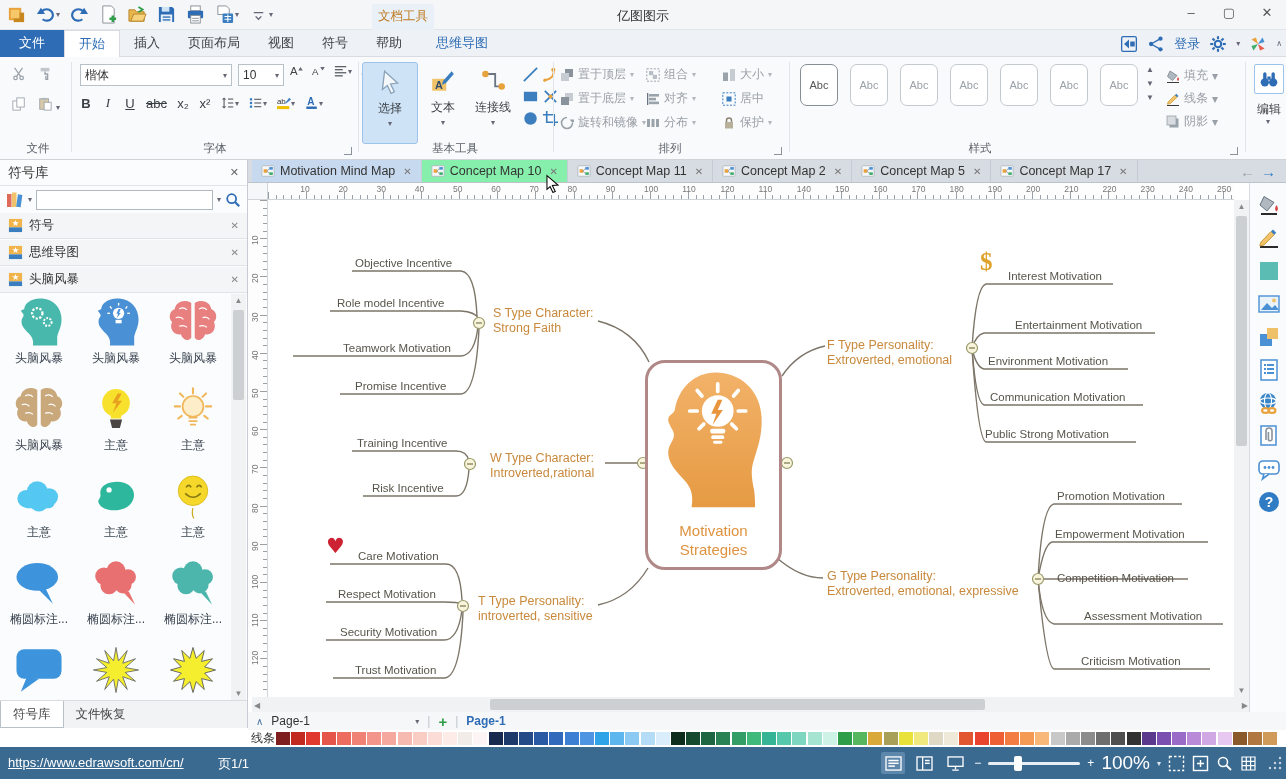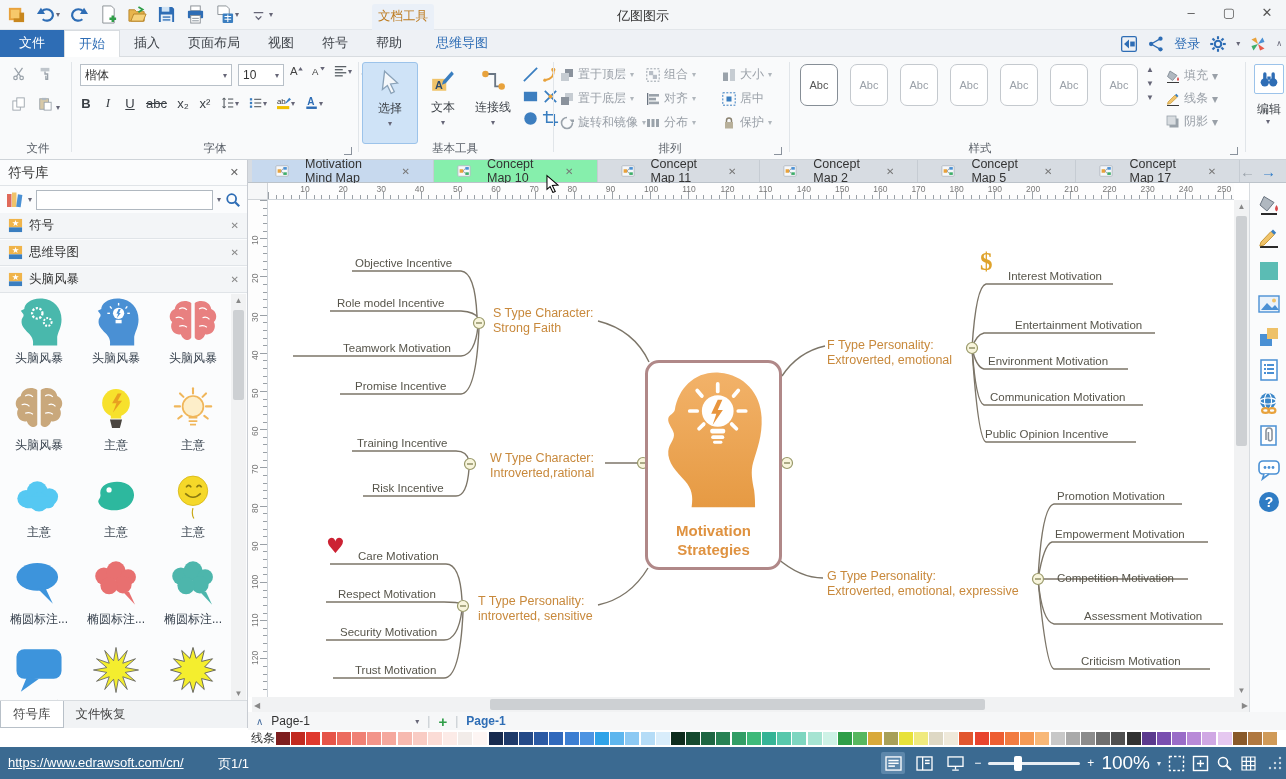--- a/index.html
+++ b/index.html
@@ -68,42 +68,42 @@
   #style-arrows{position:absolute;left:1146px;top:8px;display:flex;flex-direction:column;gap:5px;font-size:8px;color:#667;}
   .sgl-item{position:absolute;display:flex;align-items:center;gap:4px;cursor:pointer;font-size:12px;color:#9aa0a8;}
   .sgl-item svg{width:14px;height:14px;}
   
   #find-btn{position:absolute;left:1254px;top:7px;width:30px;height:30px;border:1px solid #9cc3ea;background:#fff;border-radius:2px;display:flex;align-items:center;justify-content:center;cursor:pointer;}
   #find-btn svg{width:20px;height:20px;}
   #edit-label{position:absolute;left:1250px;top:44px;width:38px;text-align:center;font-size:12px;color:#3a3f45;}
   #edit-arrow{position:absolute;left:1266px;top:60px;font-size:8px;color:#667;}
   
   #docbar{position:absolute;left:248px;top:160px;width:1038px;height:23px;background:#d7dce2;border-bottom:1px solid #bcc3ca;display:flex;align-items:stretch;padding-left:4px;}
-  .dtab{display:flex;align-items:center;gap:16px;padding:0 23px;font-size:12.5px;color:#333;border-right:1px solid #c6ccd3;cursor:pointer;}
+  .dtab{display:flex;align-items:center;gap:5px;padding:0 9px;font-size:12.5px;color:#333;border-right:1px solid #c6ccd3;cursor:pointer;}
   .dtab svg{width:14px;height:14px;}
   .dtab .dclose{font-size:10px;color:#777;margin-left:3px;}
   .dtab.active{background:#c7d9ee;}
   .dtab.hover{background:#86efac;}
   #dtab-nav{margin-left:auto;display:flex;align-items:center;gap:6px;padding-right:10px;font-size:15px;}
   
   #ruler-corner{position:absolute;left:248px;top:183px;width:20px;height:17px;background:#f6f7f8;border-right:1px solid #d0d4d8;border-bottom:1px solid #d0d4d8;}
   #hruler{position:absolute;left:268px;top:183px;width:966px;height:17px;background:#fdfdfd;border-bottom:1px solid #cfd4d9;overflow:hidden;}
   .htick{position:absolute;bottom:0;width:1px;background:#9aa0a6;}
   .hlab{position:absolute;top:1px;font-size:8.5px;color:#777;}
   #vruler{position:absolute;left:248px;top:200px;width:20px;height:497px;background:#fdfdfd;border-right:1px solid #cfd4d9;overflow:hidden;}
   .vtick{position:absolute;right:0;height:1px;background:#9aa0a6;}
   .vlab{position:absolute;left:2px;font-size:8.5px;color:#777;transform:rotate(-90deg);transform-origin:left top;}
   
   #canvas{position:absolute;left:268px;top:200px;width:966px;height:497px;background:#fff;overflow:hidden;cursor:default;}
   #mm-svg{position:absolute;left:0;top:0;}
   #mm-title{position:absolute;left:190px;top:4px;width:530px;text-align:center;font-size:23px;line-height:31px;color:#b5862b;}
   .mm-branch-title{position:absolute;font-size:12.5px;line-height:15px;color:#c8893c;white-space:nowrap;}
   .mm-child-label{position:absolute;font-size:11.5px;color:#57554b;white-space:nowrap;}
   .mm-icon{position:absolute;}
-  #center-node{position:absolute;left:377px;top:160px;width:137px;height:210px;border:3px solid #b08888;border-radius:14px;background:#fff;font-weight:bold;}
+  #center-node{position:absolute;left:377px;top:160px;width:137px;height:210px;border:3px solid #b08888;border-radius:20px;background:#fff;}
   #center-node svg{margin:6px auto 0;width:112px;height:140px;}
   #center-label{position:absolute;left:0;right:0;top:158px;text-align:center;font-size:15px;line-height:19px;color:#df9240;}
   
   .sb{position:absolute;background:#f1f2f3;}
   .sb .thumb{position:absolute;background:#cdd0d3;border-radius:2px;}
   .sb .sarrow{position:absolute;color:#888;font-size:8px;text-align:center;}
   
   #rightbar{position:absolute;left:1249px;top:183px;width:37px;height:529px;background:#fafbfc;border-left:1px solid #d8dce0;}
   .rtool{position:absolute;left:7px;width:24px;height:24px;cursor:pointer;}
   .rtool svg{width:24px;height:24px;}
@@ -1095,21 +1095,21 @@
           <path d="M11,7 L11,2"></path>
           <path d="M14.8,9.8 L19.5,8.2"></path>
           <path d="M13.4,14.2 L16.5,18"></path>
           <path d="M8.6,14.2 L5.5,18"></path>
           <path d="M7.2,9.8 L2.5,8.2"></path>
         </g>
       </svg>
     </div>
     <div class="mm-child-label" style="left: 720px; top: 155px;">Environment Motivation</div>
     <div class="mm-child-label" style="left: 722px; top: 191px;">Communication Motivation</div>
-    <div class="mm-child-label" style="left: 717px; top: 228px;">Public Opinion Incentive</div>
+    <div class="mm-child-label" style="left: 717px; top: 228px;">Public Strong Motivation</div>
     <div class="mm-branch-title" style="left: 559px; top: 138px;">
       <div>F Type Personality:</div>
       <div>Extroverted, emotional</div>
     </div>
     <div class="mm-child-label" style="left: 789px; top: 290px;">Promotion Motivation</div>
     <div class="mm-child-label" style="left: 787px; top: 328px;">Empowerment Motivation</div>
     <div class="mm-child-label" style="left: 789px; top: 365px; margin-top: 7px;">Competition Motivation</div>
     <div class="mm-child-label" style="left: 816px; top: 410px;">Assessment Motivation</div>
     <div class="mm-icon" style="left: 785px; top: 400px;">
       <svg viewBox="0 0 26 24">

